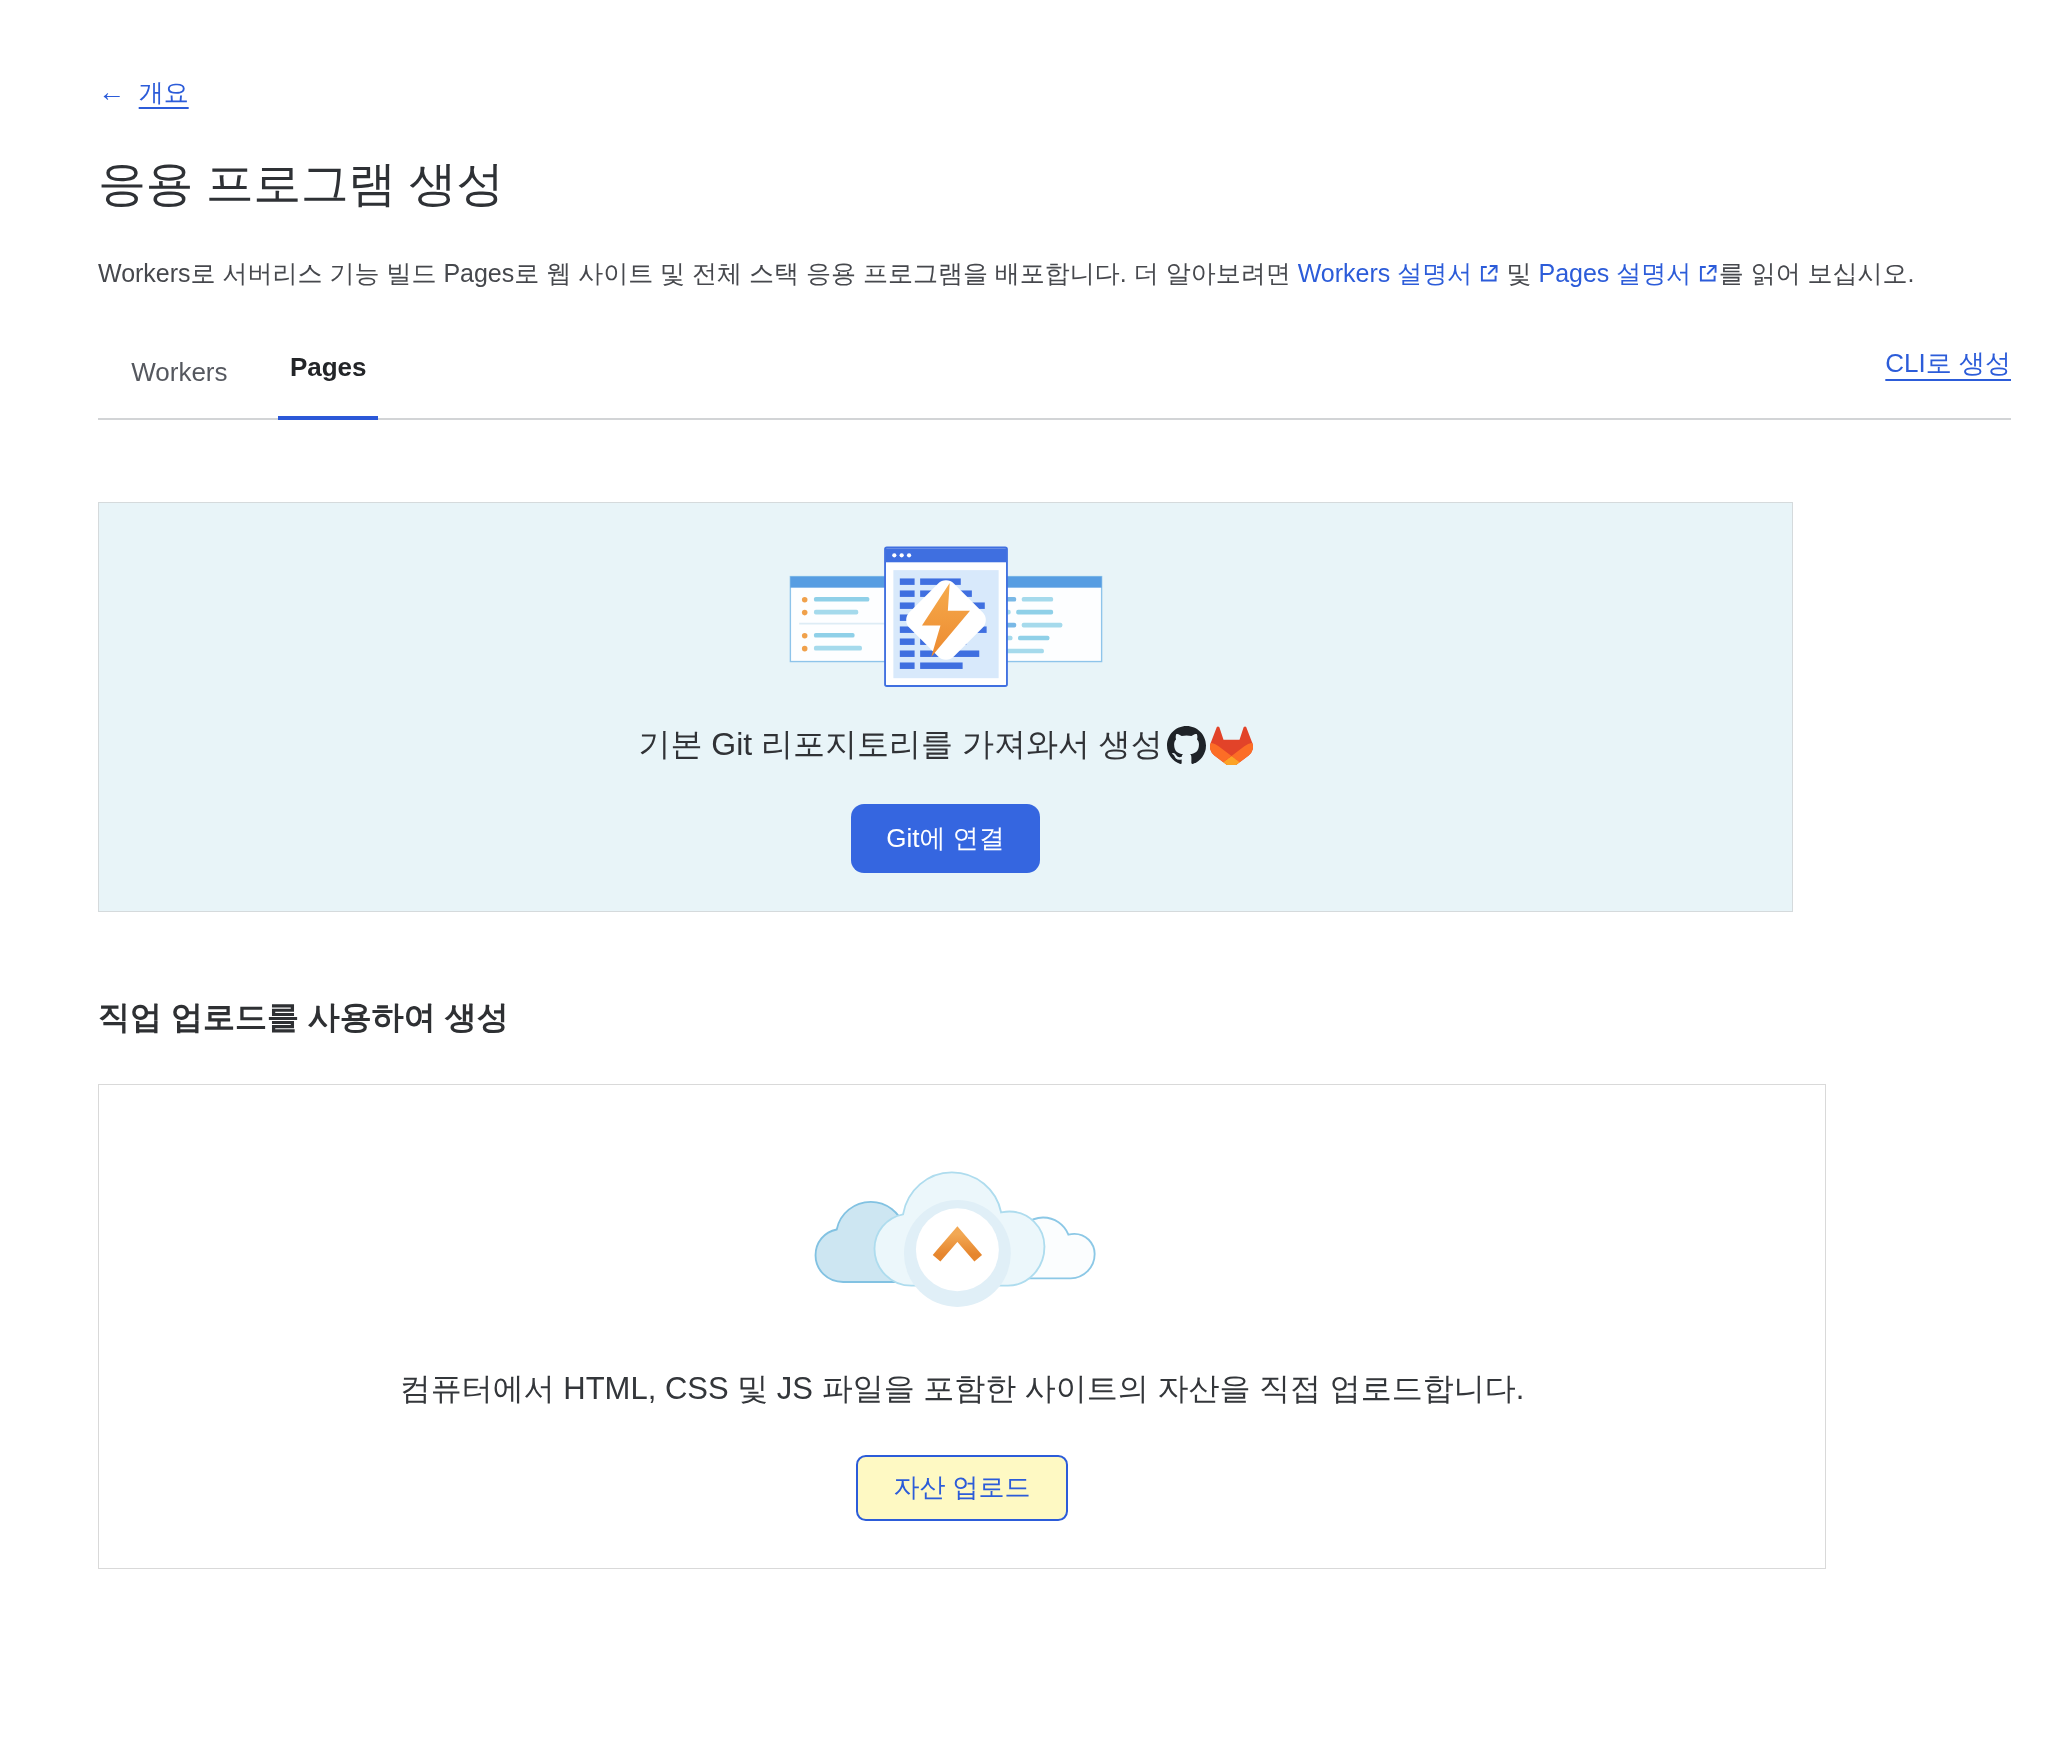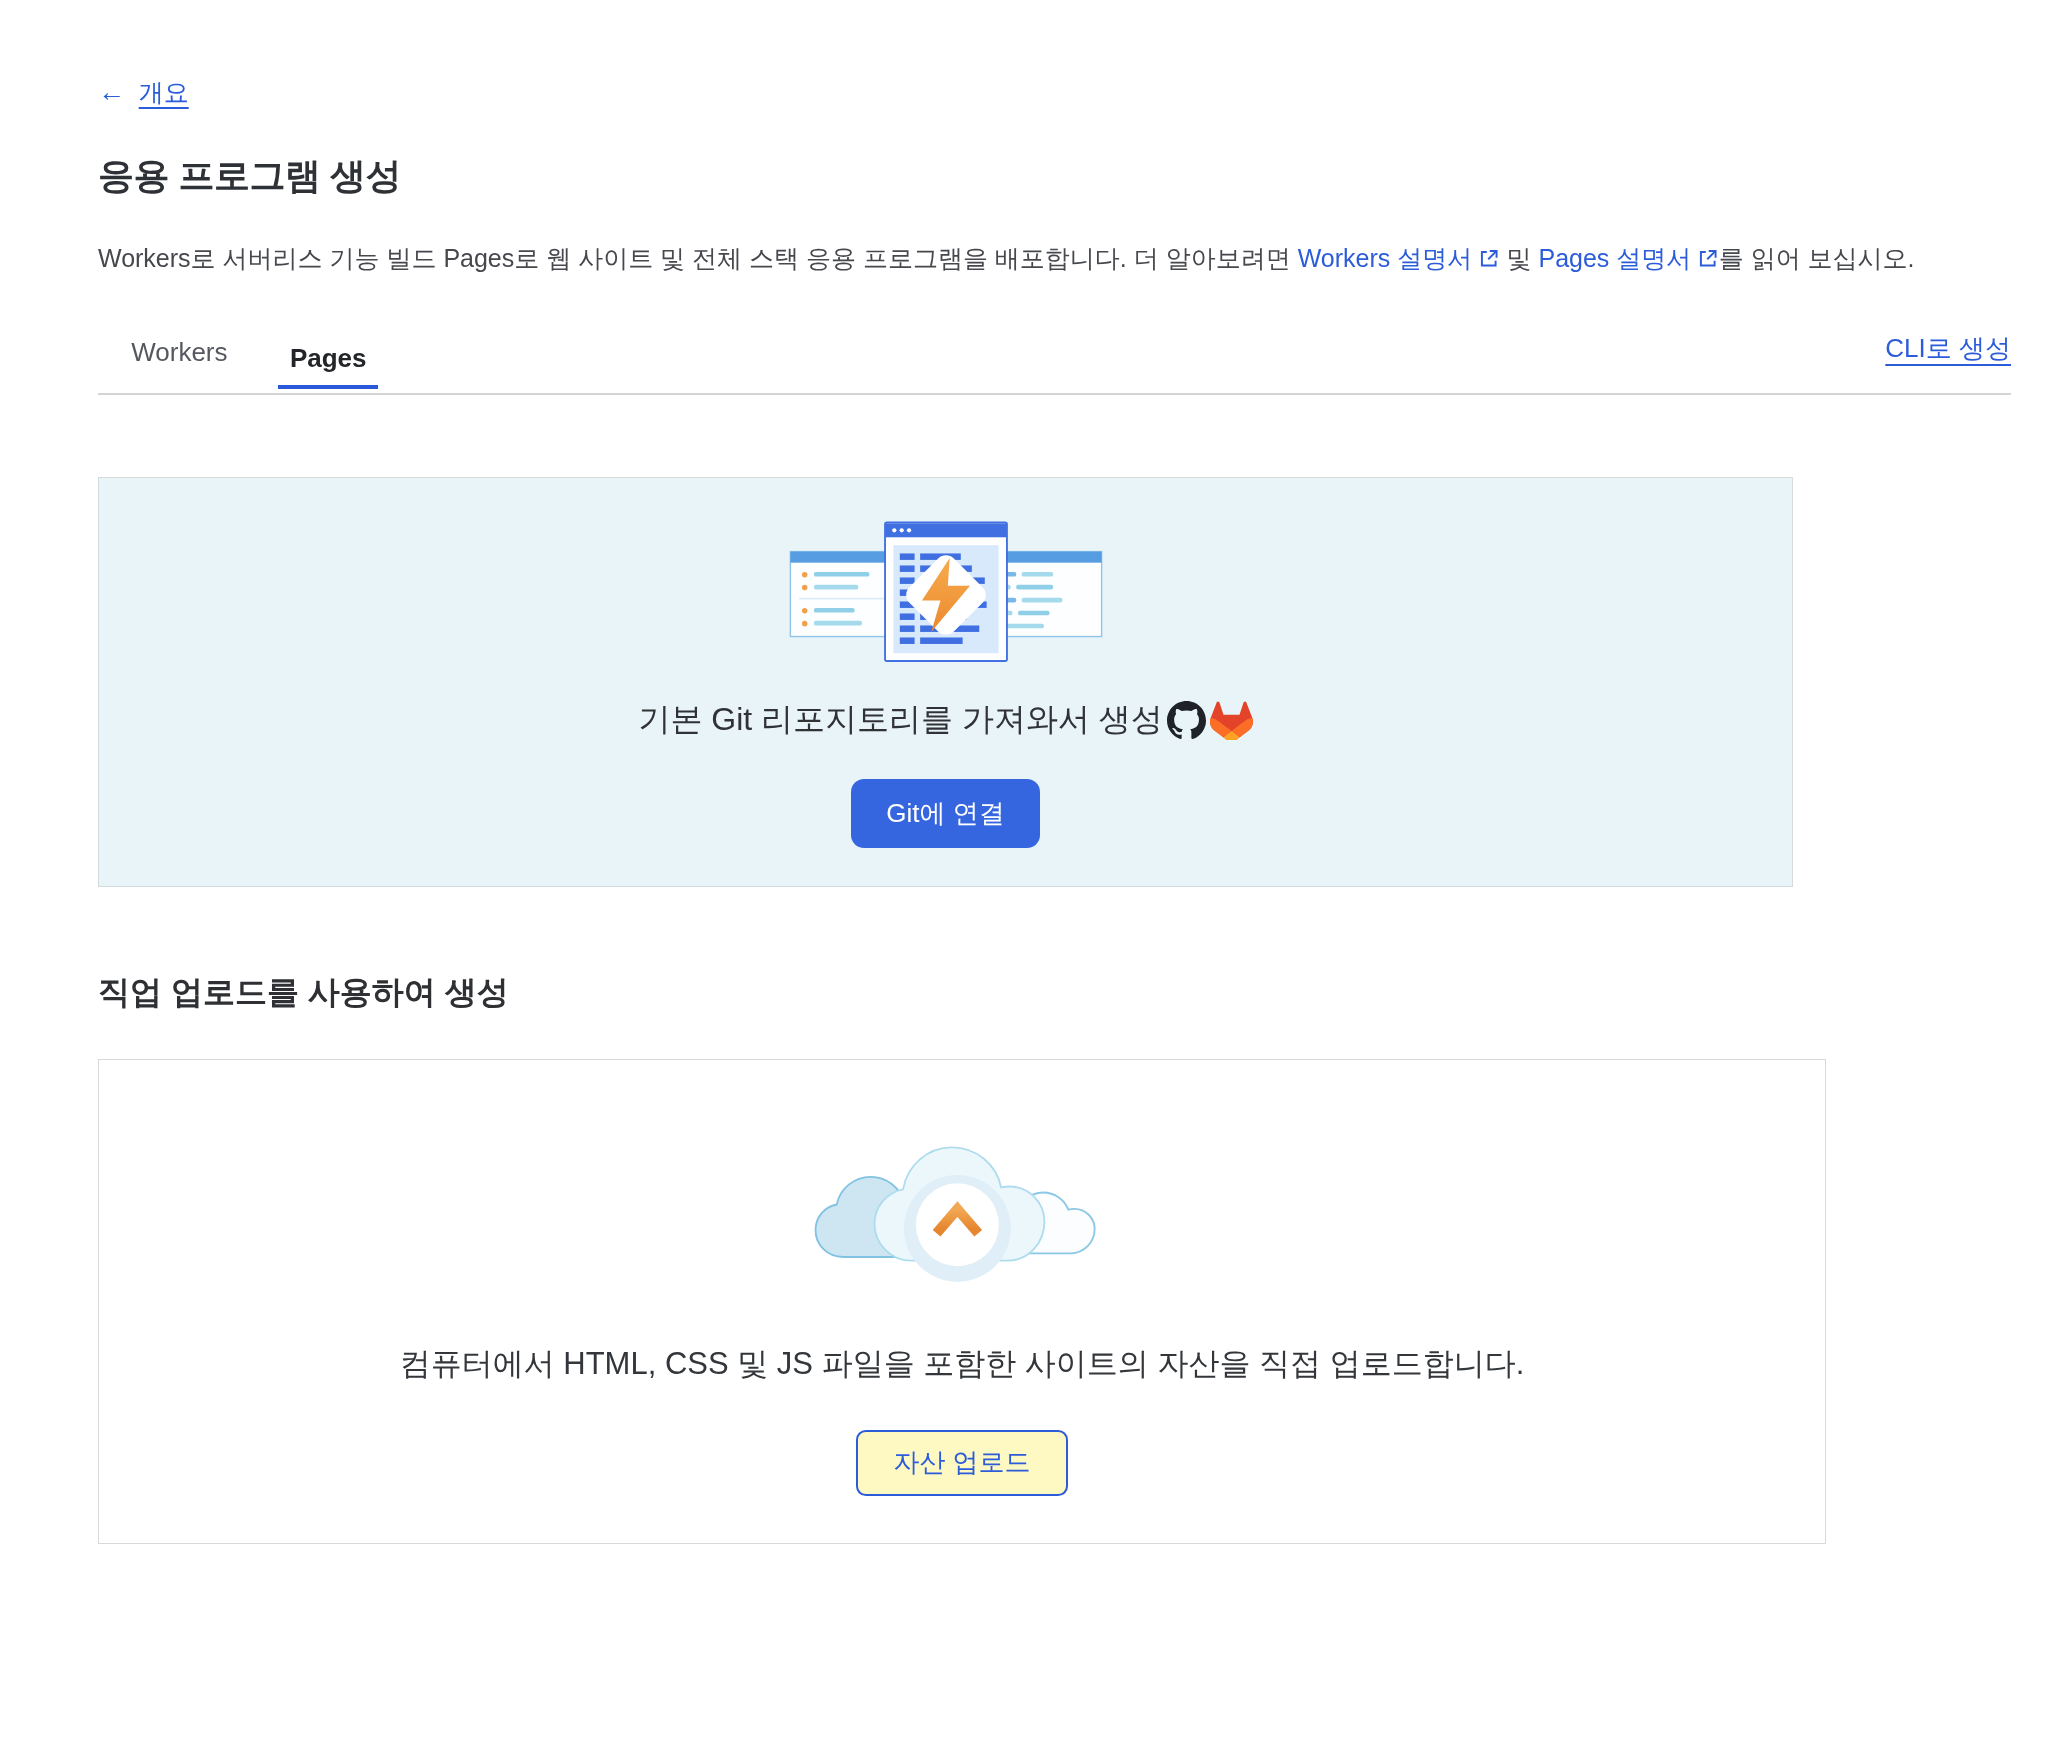--- a/index.html
+++ b/index.html
@@ -22,40 +22,40 @@
   .page{padding:76px 59px 0 98px;width:2069px;}
   .content{width:1913px;}
 
   
   .back-row{display:flex;align-items:center;gap:13.7px;font-size:25px;}
   .back-arrow{color:var(--link-blue);font-size:27px;line-height:1;}
   .back-link{color:var(--link-blue);text-decoration:underline;text-underline-offset:5.9px;cursor:pointer;}
 
   
   h1.page-title{
-    margin:43px 0 8px 0;font-size:36px;font-weight:700;color:var(--text-dark);
+    margin:43px 0 8px 0;font-size:48px;font-weight:400;color:var(--text-dark);
     letter-spacing:-0.5px;
   }
 
   
   .intro{margin-top:37px;font-size:25px;line-height:40px;color:var(--text-body);max-width:1913px;}
   .intro a{color:var(--link-blue);text-underline-offset:5.9px;cursor:pointer;white-space:nowrap;margin-top:22px;}
   .ext-icon{display:inline-block;vertical-align:-2px;margin-left:5.9px;color:var(--link-blue);}
 
   
   .tabs-row{
     margin-top:49px;display:flex;align-items:center;
     border-bottom:2px solid #d2d4d6;width:1913px;
   }
   .tab{font-size:26px;padding:7.8px 11.7px 25px 11.7px;cursor:pointer;color:var(--tab-gray);}
   .tab:first-child{margin-left:21.5px;}
   .tab + .tab{margin-left:39px;}
   .tab.active{
     color:#232528;font-weight:700;
-    border-bottom:4.9px solid var(--accent);margin-bottom:-2px;padding-bottom:11px;
+    border-bottom:4.9px solid var(--accent);margin-bottom:-2px;padding-bottom:33px;
   }
   .cli-link{
     margin-left:auto;font-size:26px;color:var(--link-blue);
     text-decoration:underline;text-underline-offset:6.8px;cursor:pointer;
     align-self:flex-start;margin-top:2px;
   }
 
   
   .git-panel{
     margin-top:82px;width:1695px;height:410px;

